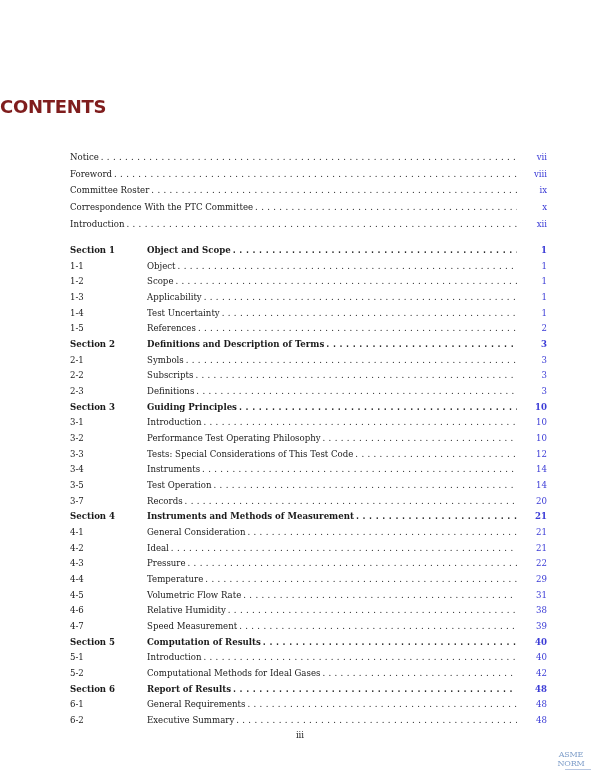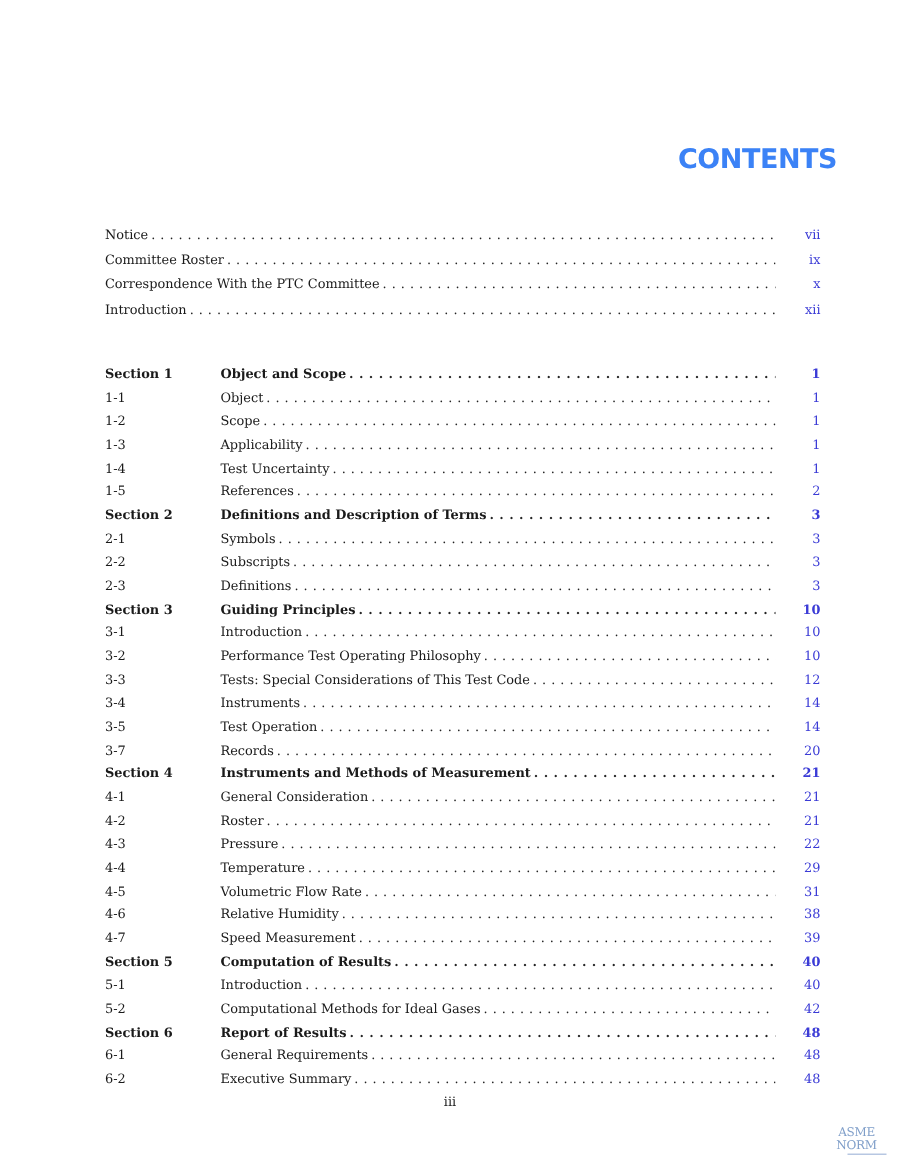--- a/index.html
+++ b/index.html
@@ -13,26 +13,26 @@
       position: relative;
       overflow: hidden;
       font-family: "DejaVu Serif", "Liberation Serif", serif;
       color: #1a1a1a;
     }
     .title {
       position: absolute;
       top: 96px;
       left: 0;
       width: 558px;
-      text-align: right;
+      text-align: left;
       font-family: "DejaVu Sans", "Liberation Sans", sans-serif;
       font-weight: bold;
       font-size: 18px;
       letter-spacing: -0.3px;
-      color: #3b82f6;
+      color: #7f1d1d;
     }
     .toc {
       position: absolute;
       left: 70px;
       width: 477px;
     }
     .front { top: 152px; }
     .sections { top: 245px; }
     .row {
       display: flex;
@@ -104,20 +104,25 @@
 
 <div class="title">CONTENTS</div>
 
 <div class="toc front">
   <div class="row">
     <span class="label">Notice</span>
     <span class="leader"></span>
     <a class="page">vii</a>
   </div>
   <div class="row">
+    <span class="label">Foreword</span>
+    <span class="leader"></span>
+    <a class="page">viii</a>
+  </div>
+  <div class="row">
     <span class="label">Committee Roster</span>
     <span class="leader"></span>
     <a class="page">ix</a>
   </div>
   <div class="row">
     <span class="label">Correspondence With the PTC Committee</span>
     <span class="leader"></span>
     <a class="page">x</a>
   </div>
   <div class="row">
@@ -241,21 +246,21 @@
     <a class="page">21</a>
   </div>
   <div class="row">
     <span class="num">4-1</span>
     <span class="label">General Consideration</span>
     <span class="leader"></span>
     <a class="page">21</a>
   </div>
   <div class="row">
     <span class="num">4-2</span>
-    <span class="label">Roster</span>
+    <span class="label">Ideal</span>
     <span class="leader"></span>
     <a class="page">21</a>
   </div>
   <div class="row">
     <span class="num">4-3</span>
     <span class="label">Pressure</span>
     <span class="leader"></span>
     <a class="page">22</a>
   </div>
   <div class="row">

